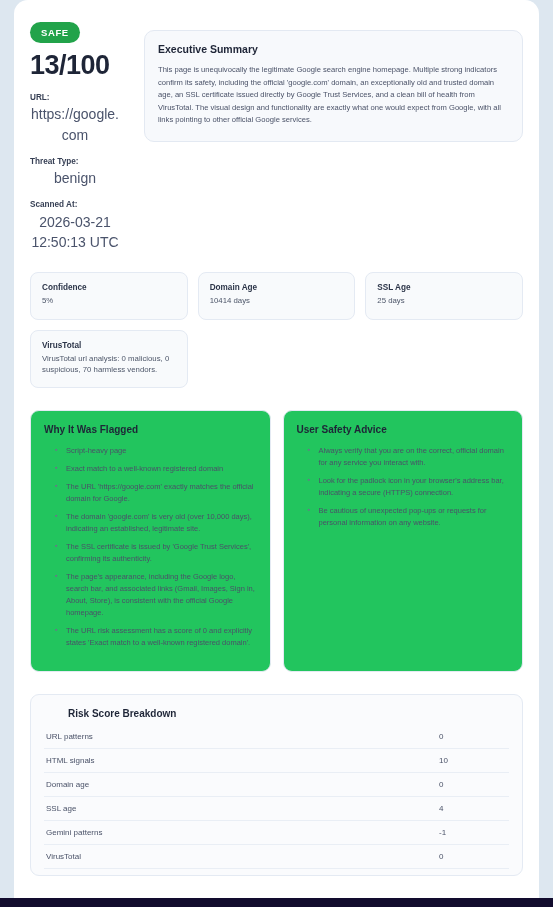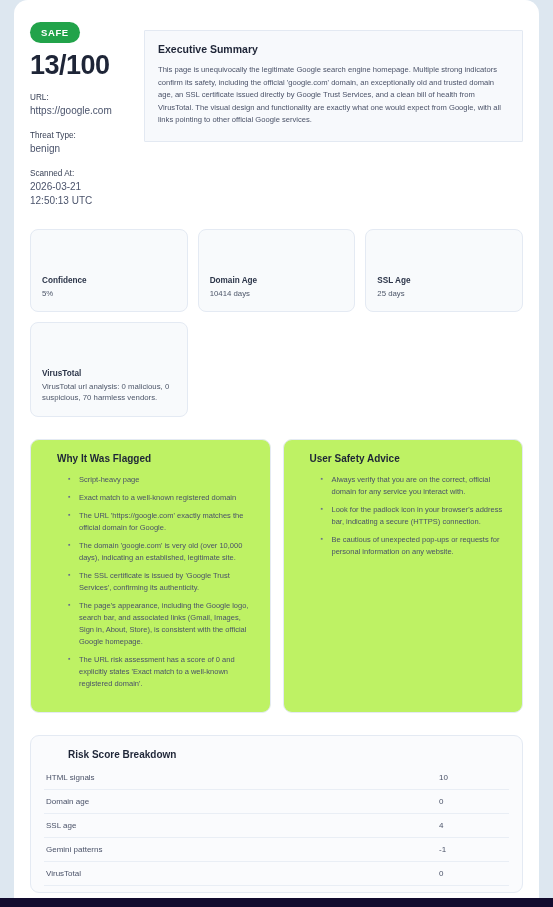--- a/index.html
+++ b/index.html
@@ -58,38 +58,39 @@
   .score {
     font-size: 27px;
     font-weight: bold;
     color: #1e2537;
     margin-top: 7px;
     letter-spacing: -0.5px;
   }
   .kv { margin-top: 11px; }
   .kv .k {
     font-size: 8.2px;
-    font-weight: normal;
+    font-weight: bold;
     color: #363f54;
     display: block;
     line-height: 1.5;
   }
   .kv .v {
-    font-size: 10px;
+    font-size: 14px;
     color: #4a536b;
     display: block;
     line-height: 1.45;
     word-break: break-all;
+    text-align: center;
   }
 
   .summary-card {
     flex: 1;
     background: #f7f9fc;
     border: 1px solid #e3e9f2;
-    border-radius: 1px;
+    border-radius: 10px;
     padding: 12px 13px 14px 13px;
     margin-top: 14px;
     align-self: flex-start;
   }
   .summary-card h2 {
     font-size: 10.5px;
     font-weight: bold;
     color: #1e2537;
     margin-bottom: 9px;
   }
@@ -113,42 +114,41 @@
     border-radius: 8px;
     padding: 10px 11px 12px 11px;
     min-height: 40px;
   }
   .metric .m-label {
     font-size: 8.2px;
     font-weight: bold;
     color: #2c3549;
     display: block;
     margin-bottom: 3px;
-    margin-top: 36px;
   }
   .metric .m-value {
     font-size: 7.8px;
     color: #4d5669;
     display: block;
     line-height: 1.45;
   }
 
   
   .panels {
     display: flex;
     gap: 12px;
     padding: 22px 16px 0 16px;
     align-items: stretch;
   }
   .panel {
     flex: 1;
-    background: #bef264;
+    background: #22c55e;
     border: 1px solid #e4eaf3;
     border-radius: 9px;
-    padding: 13px 13px 16px 26px;
+    padding: 13px 13px 16px 13px;
   }
   .panel h3 {
     font-size: 10px;
     font-weight: bold;
     color: #1e2537;
     margin-bottom: 10px;
   }
   .panel ul {
     padding-left: 22px;
     list-style: none;
@@ -289,20 +289,24 @@
           <li>Be cautious of unexpected pop-ups or requests for personal information on any website.</li>
         </ul>
       </div>
     </div>
 
     <div class="risk">
       <h3>Risk Score Breakdown</h3>
       <table class="risk-table">
         <tbody>
           <tr>
+            <td>URL patterns</td>
+            <td class="val">0</td>
+          </tr>
+          <tr>
             <td>HTML signals</td>
             <td class="val">10</td>
           </tr>
           <tr>
             <td>Domain age</td>
             <td class="val">0</td>
           </tr>
           <tr>
             <td>SSL age</td>
             <td class="val">4</td>

